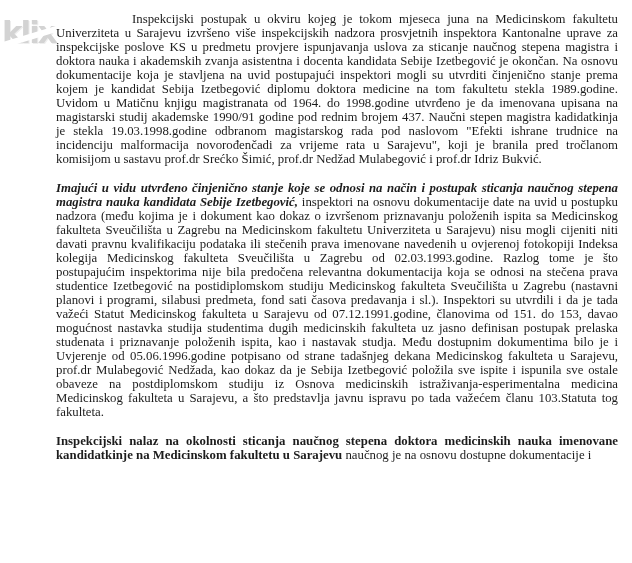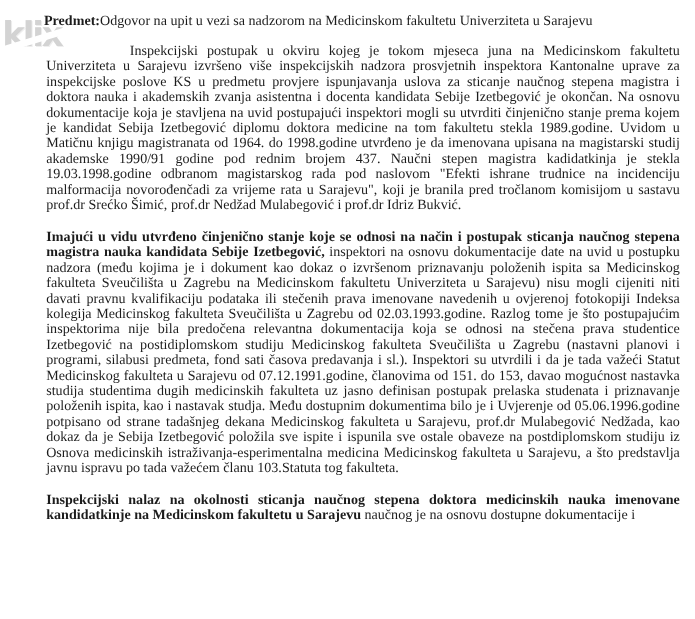--- a/index.html
+++ b/index.html
@@ -50,44 +50,43 @@
     top: 12px;
     width: 578px;
   }
   .subject {
     margin: 0 0 13px 0;
     font-size: 12.8px;
     line-height: 14px;
     text-align: left;
   }
   .para {
-    margin: 0 0 15px 2px;
+    margin: 0 0 15px 16px;
     font-size: 12.8px;
     line-height: 14px;
     text-align: justify;
   }
   .indent {
     text-indent: 76px;
   }
   .b  { font-weight: bold; }
-  .bi { font-weight: bold; }
+  .bi { font-weight: bold; font-style: italic; }
 </style>
 </head>
 <body>
 
 <div class="page">
 
   <div class="watermark">
     <span class="wm-text">klix</span>
     <span class="wm-slash"></span>
   </div>
 
   <div class="content">
 
-    <p class="subject"><span class="b">Predmet:</span><span>Odgovor na upit u vezi sa nadzorom na Medicinskom fakultetu Univerziteta u Sarajevu</span></p>
 
     <p class="para indent"><span>Inspekcijski postupak u okviru kojeg je tokom mjeseca juna na Medicinskom fakultetu Univerziteta u Sarajevu izvršeno više inspekcijskih nadzora prosvjetnih inspektora Kantonalne uprave za inspekcijske poslove KS u predmetu provjere ispunjavanja uslova za sticanje naučnog stepena magistra i doktora nauka i akademskih zvanja asistentna i docenta kandidata Sebije Izetbegović je okončan. Na osnovu dokumentacije koja je stavljena na uvid postupajući inspektori mogli su utvrditi činjenično stanje prema kojem je kandidat Sebija Izetbegović diplomu doktora medicine na tom fakultetu stekla 1989.godine. Uvidom u Matičnu knjigu magistranata od 1964. do 1998.godine utvrđeno je da imenovana upisana na magistarski studij akademske 1990/91 godine pod rednim brojem 437. Naučni stepen magistra kadidatkinja je stekla 19.03.1998.godine odbranom magistarskog rada pod naslovom "Efekti ishrane trudnice na incidenciju malformacija novorođenčadi za vrijeme rata u Sarajevu", koji je branila pred tročlanom komisijom u sastavu prof.dr Srećko Šimić, prof.dr Nedžad Mulabegović i prof.dr Idriz Bukvić.</span></p>
 
     <p class="para"><span class="bi">Imajući u vidu utvrđeno činjenično stanje koje se odnosi na način i postupak sticanja naučnog stepena magistra nauka kandidata Sebije Izetbegović,</span><span> inspektori na osnovu dokumentacije date na uvid u postupku nadzora (među kojima je i dokument kao dokaz o izvršenom priznavanju položenih ispita sa Medicinskog fakulteta Sveučilišta u Zagrebu na Medicinskom fakultetu Univerziteta u Sarajevu) nisu mogli cijeniti niti davati pravnu kvalifikaciju podataka ili stečenih prava imenovane navedenih u ovjerenoj fotokopiji Indeksa kolegija Medicinskog fakulteta Sveučilišta u Zagrebu od 02.03.1993.godine. Razlog tome je što postupajućim inspektorima nije bila predočena relevantna dokumentacija koja se odnosi na stečena prava studentice Izetbegović na postidiplomskom studiju Medicinskog fakulteta Sveučilišta u Zagrebu (nastavni planovi i programi, silabusi predmeta, fond sati časova predavanja i sl.). Inspektori su utvrdili i da je tada važeći Statut Medicinskog fakulteta u Sarajevu od 07.12.1991.godine, članovima od 151. do 153, davao mogućnost nastavka studija studentima dugih medicinskih fakulteta uz jasno definisan postupak prelaska studenata i priznavanje položenih ispita, kao i nastavak studja. Među dostupnim dokumentima bilo je i Uvjerenje od 05.06.1996.godine potpisano od strane tadašnjeg dekana Medicinskog fakulteta u Sarajevu, prof.dr Mulabegović Nedžada, kao dokaz da je Sebija Izetbegović položila sve ispite i ispunila sve ostale obaveze na postdiplomskom studiju iz Osnova medicinskih istraživanja-esperimentalna medicina Medicinskog fakulteta u Sarajevu, a što predstavlja javnu ispravu po tada važećem članu 103.Statuta tog fakulteta.</span></p>
 
     <p class="para"><span class="b">Inspekcijski nalaz na okolnosti sticanja naučnog stepena doktora medicinskih nauka imenovane kandidatkinje na Medicinskom fakultetu u Sarajevu</span><span> naučnog je na osnovu dostupne dokumentacije i</span></p>
 
   </div>
 </div>
 

